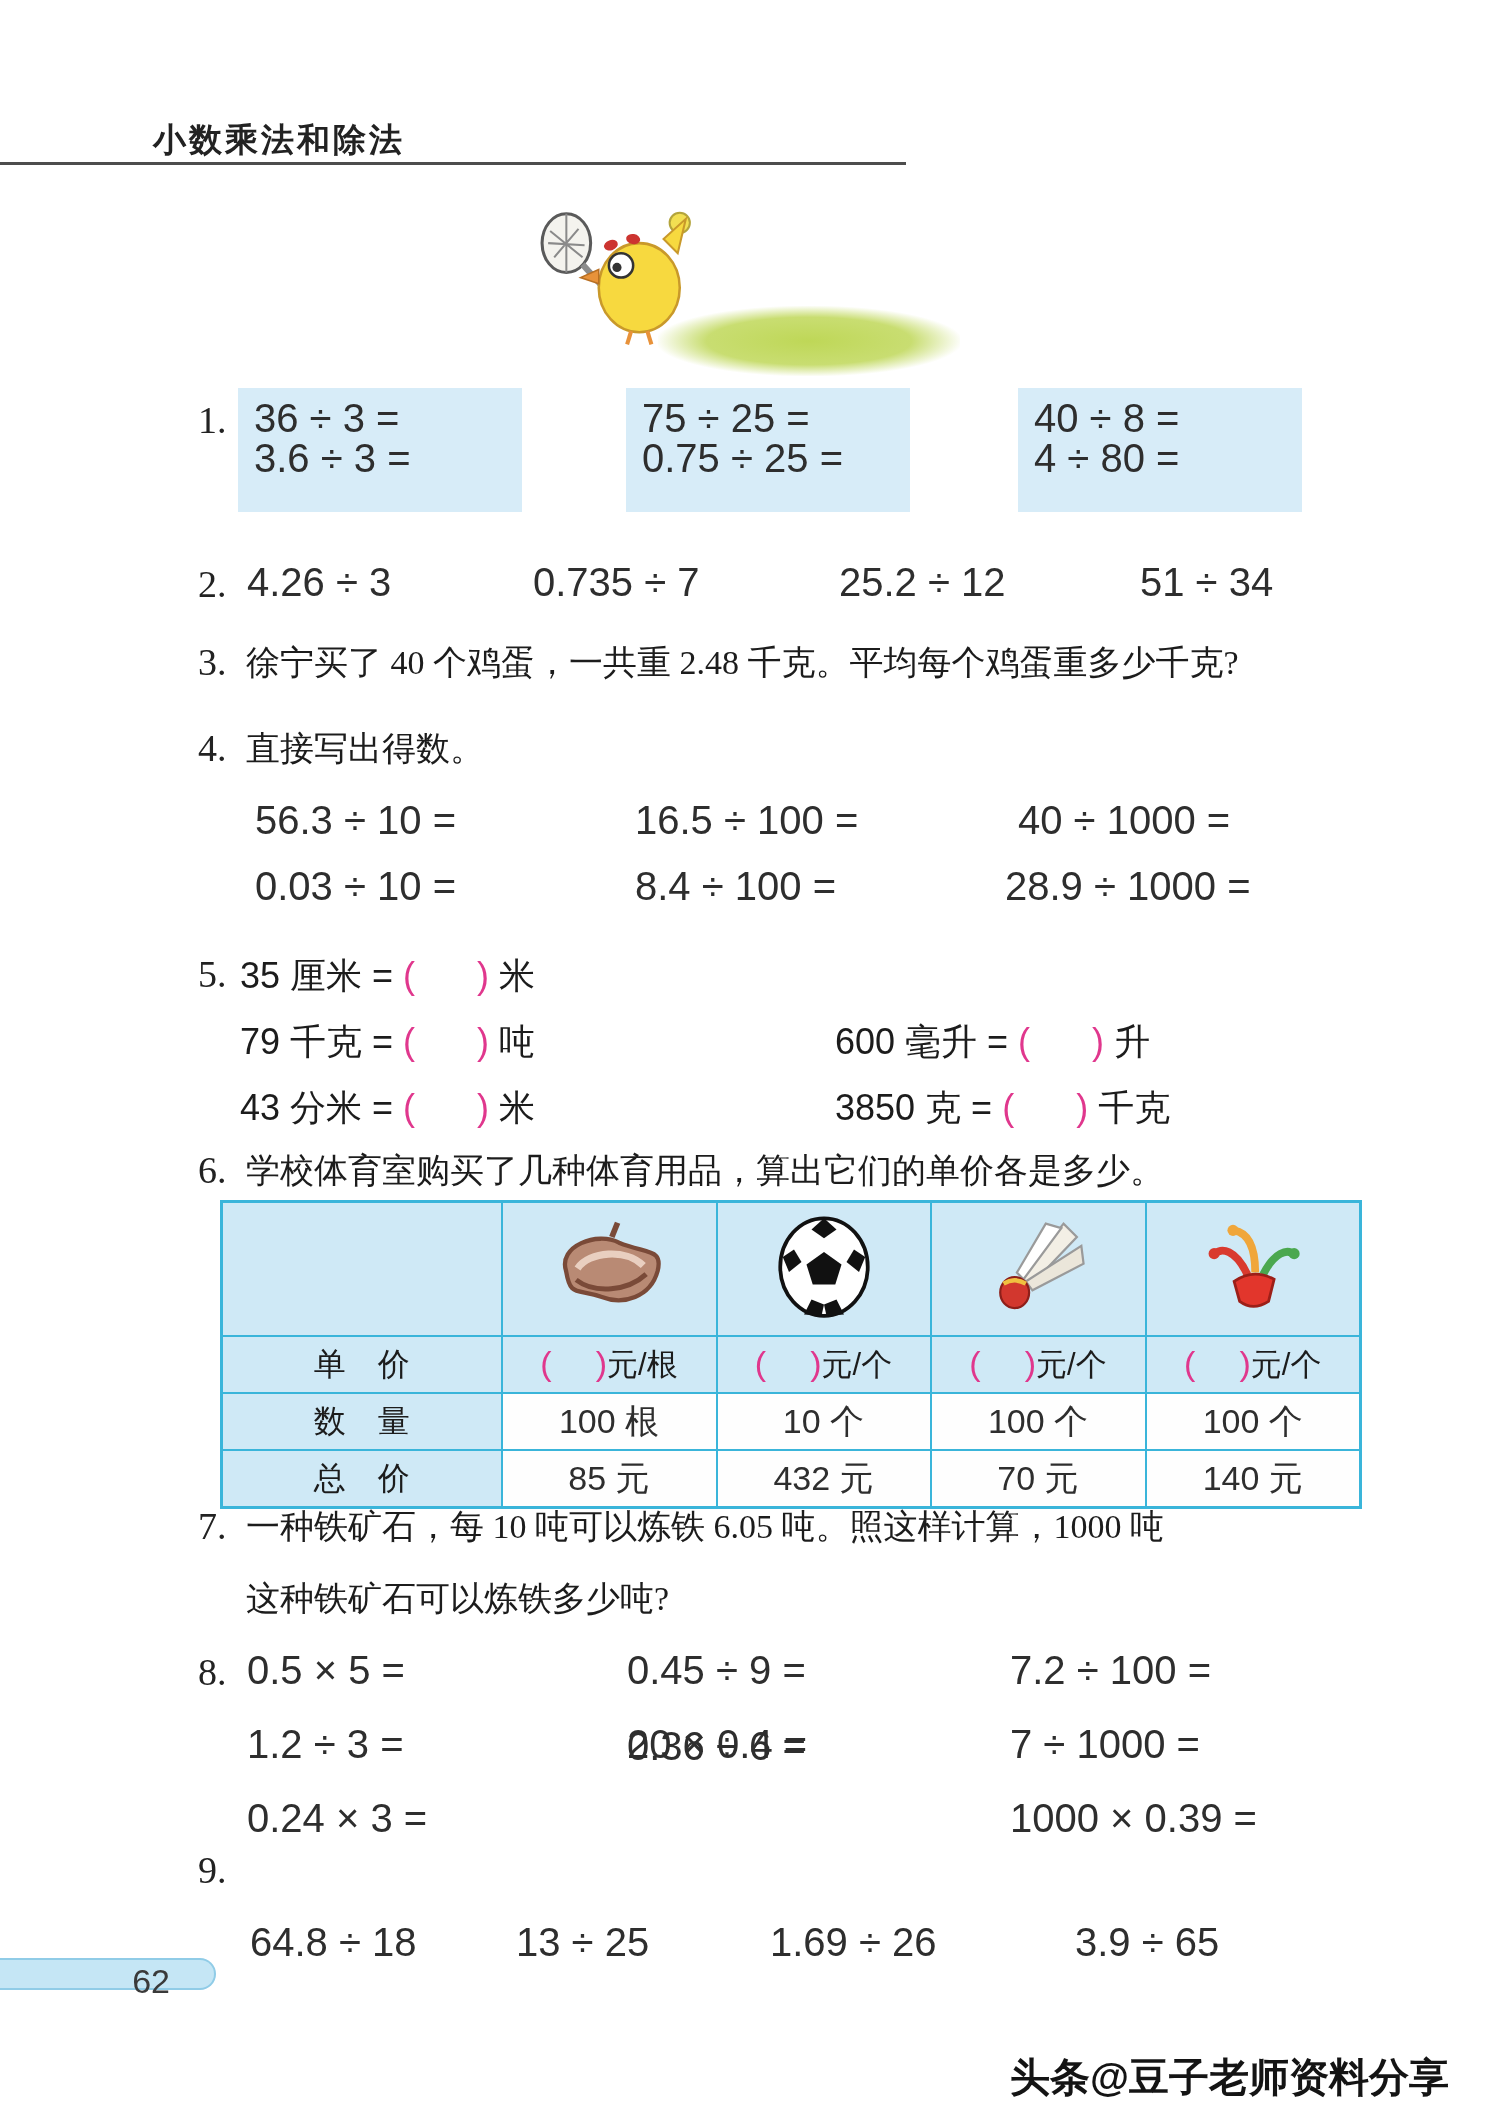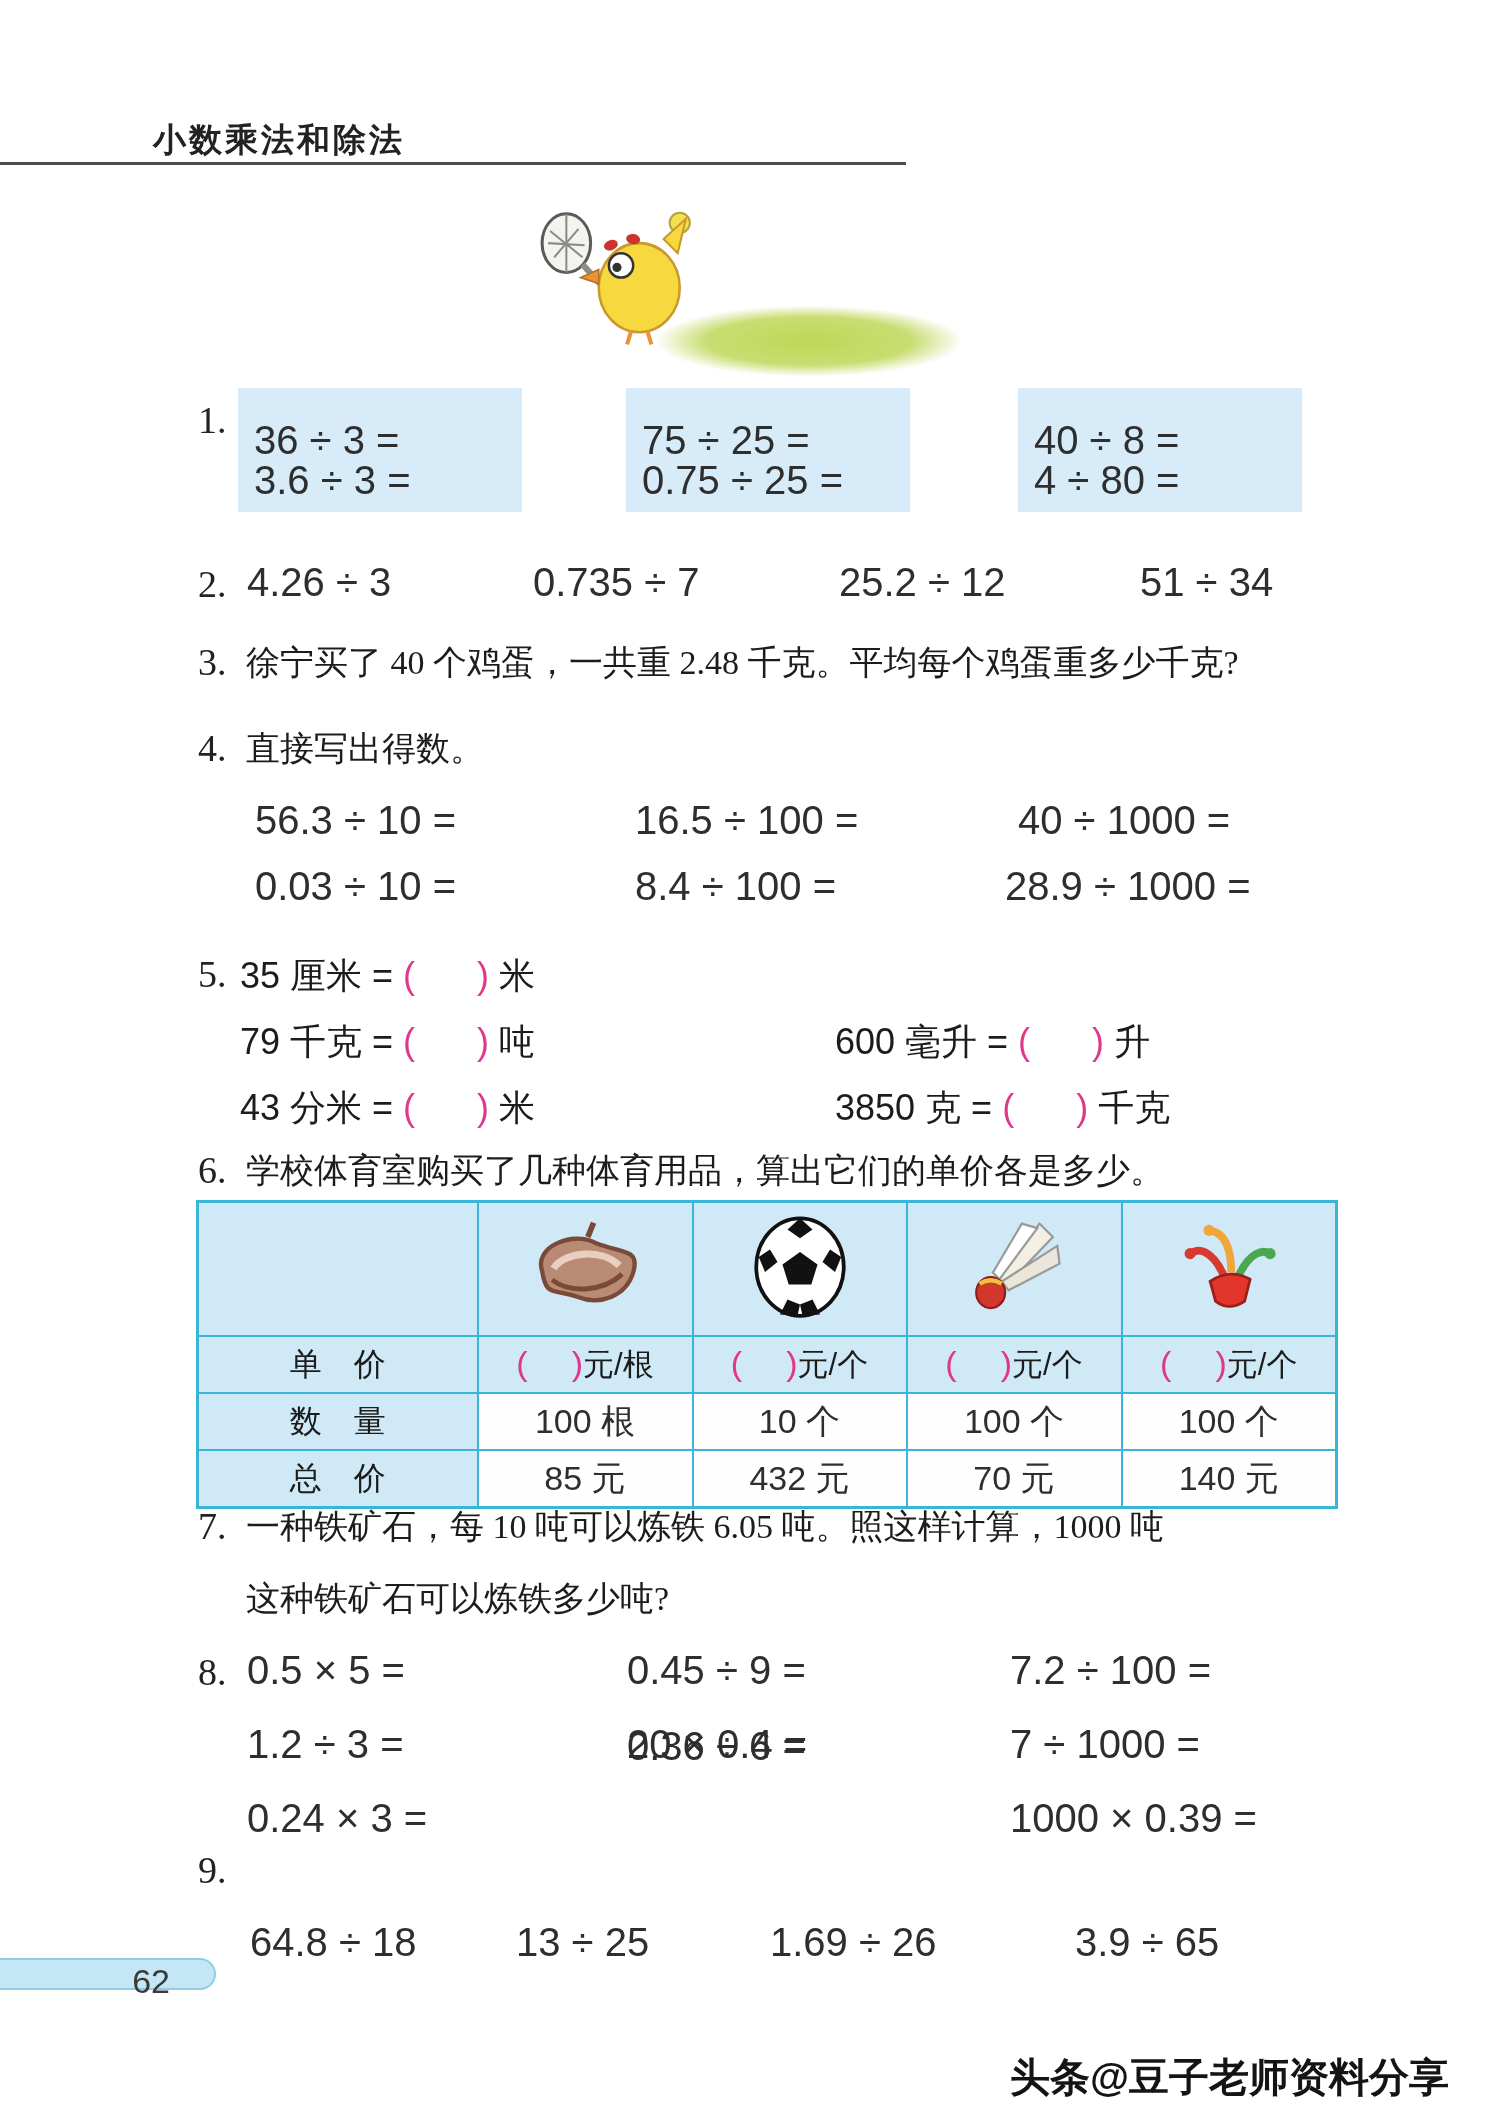--- a/index.html
+++ b/index.html
@@ -26,37 +26,37 @@
   }
 
   
   .pnum{font-size:38px;color:#222;font-family:"Liberation Serif",serif;}
   .eqtext{font-size:40px;color:#2e2e2e;font-family:"Liberation Sans",sans-serif;}
   .cntext{font-size:34px;color:#1c1c1c;font-family:"Liberation Serif",serif;}
   .mixed{font-size:36px;color:#1c1c1c;font-family:"Liberation Sans",sans-serif;}
 
   .bluebox{
     position:absolute;top:388px;width:284px;height:124px;background:#d7ecf8;
-    display:flex;flex-direction:column;justify-content:flex-end;
+    display:flex;flex-direction:column;justify-content:flex-start;
     padding:10px 0 12px 16px;box-sizing:border-box;
   }
   .bluebox .eqline{font-size:40px;color:#2e2e2e;font-family:"Liberation Sans",sans-serif;line-height:1;}
 
   .paren{color:#e0378d;font-family:"Liberation Sans",sans-serif;}
   .pgap{display:inline-block;width:62px;}
   .pgap-sm{display:inline-block;width:44px;}
 
   
   .goods-table{
     position:absolute;left:196px;top:1200px;border-collapse:collapse;table-layout:fixed;
   }
   .goods-table td{
     border:2.5px solid #3ab5da;text-align:center;vertical-align:middle;padding:0;
   }
-  .goods-table{border:3px solid #3ab5da;}
+  .goods-table{border:3px solid #3ab5da;margin-left:24px;}
   .cell-blue{background:#cfe9f6;}
   .cell-white{background:#fefefe;}
   .row-img td{height:132px;}
   .row-txt td{height:55px;}
   .tbl-label{font-size:32px;color:#1c1c1c;font-family:"Liberation Serif",serif;}
   .tbl-num{font-size:34px;color:#2e2e2e;font-family:"Liberation Sans",sans-serif;}
   .tbl-unit{font-size:31px;color:#1c1c1c;font-family:"Liberation Sans",sans-serif;}
   .tbl-paren{font-size:34px;}
 
   

